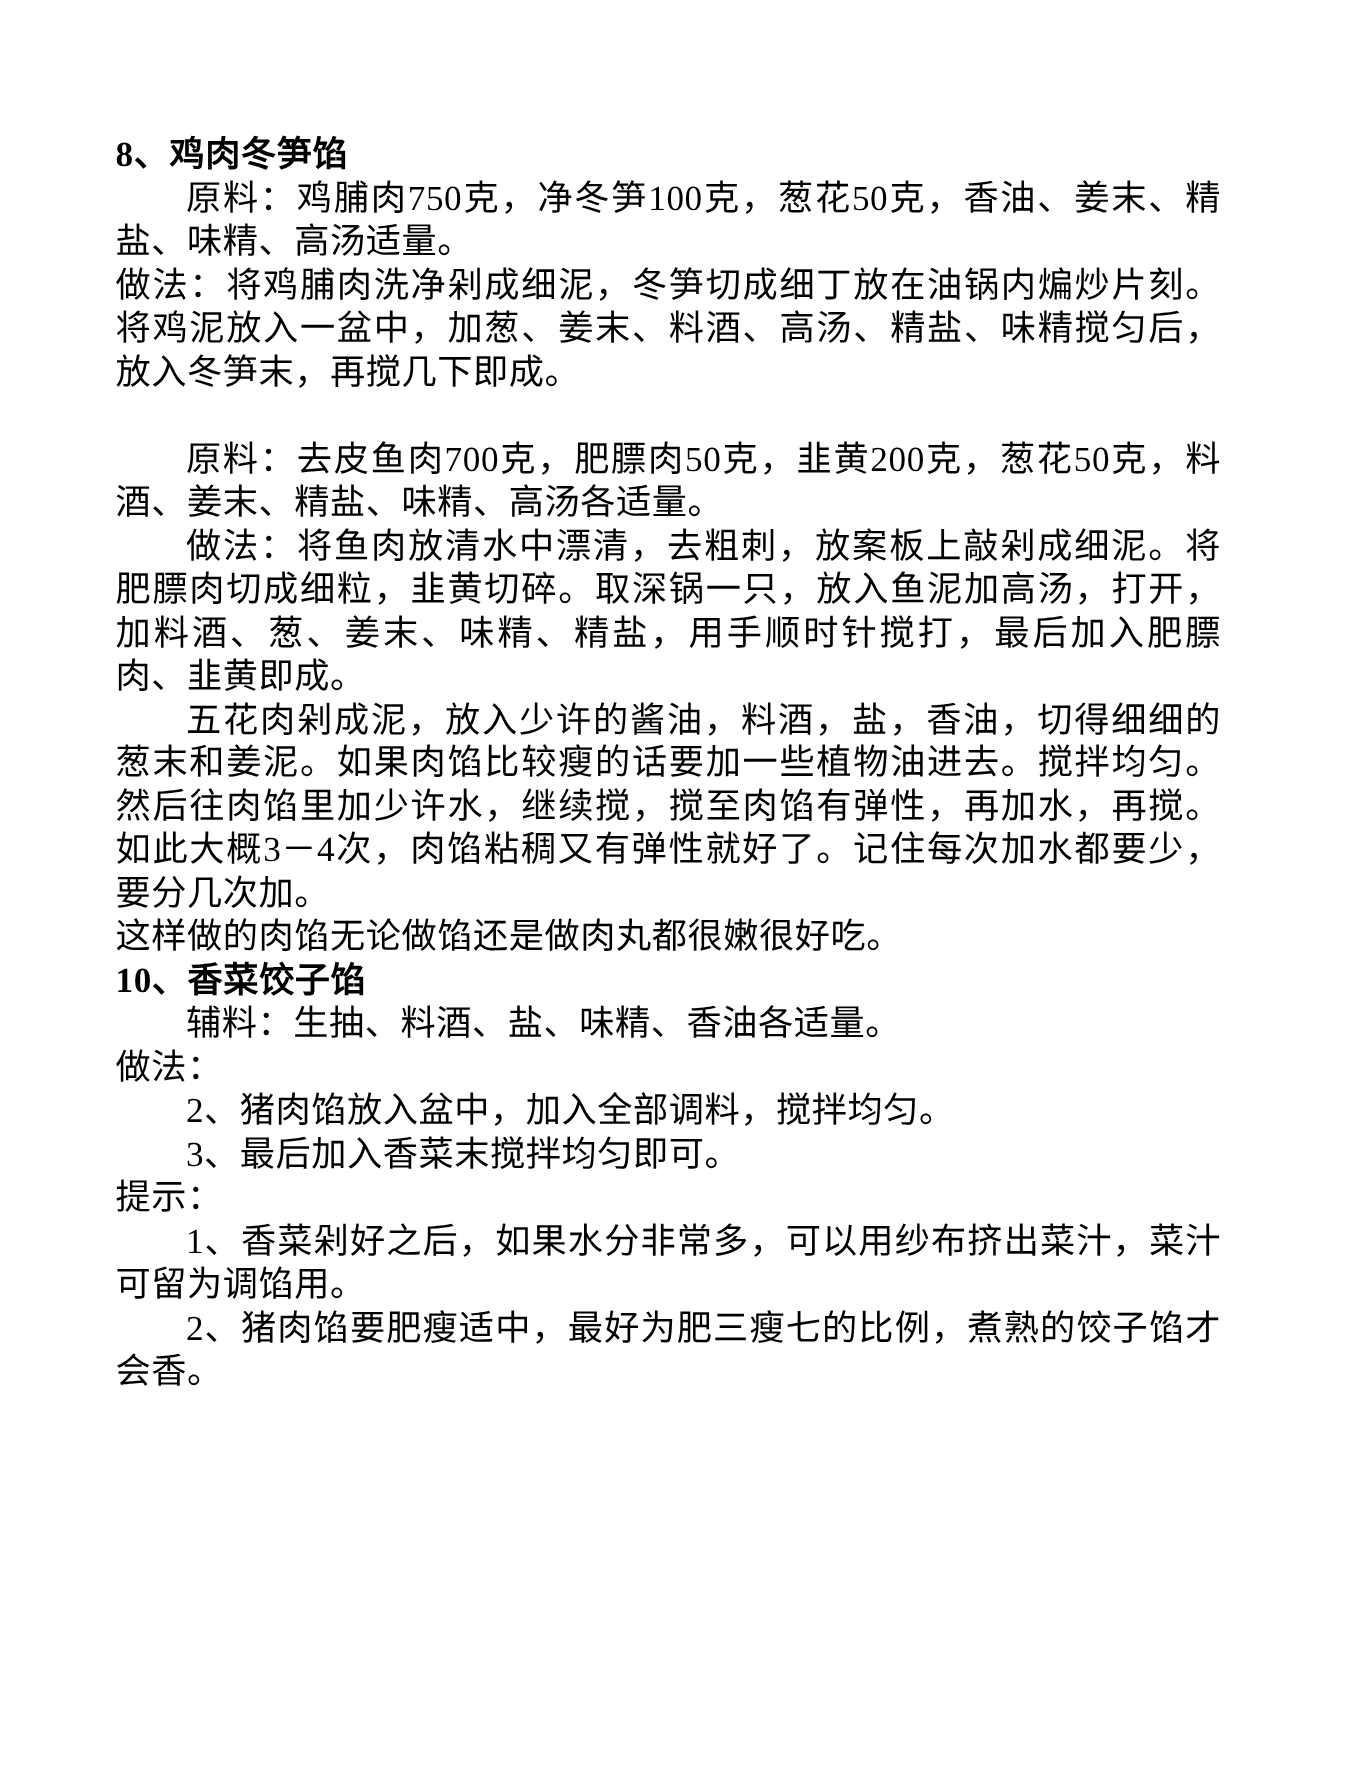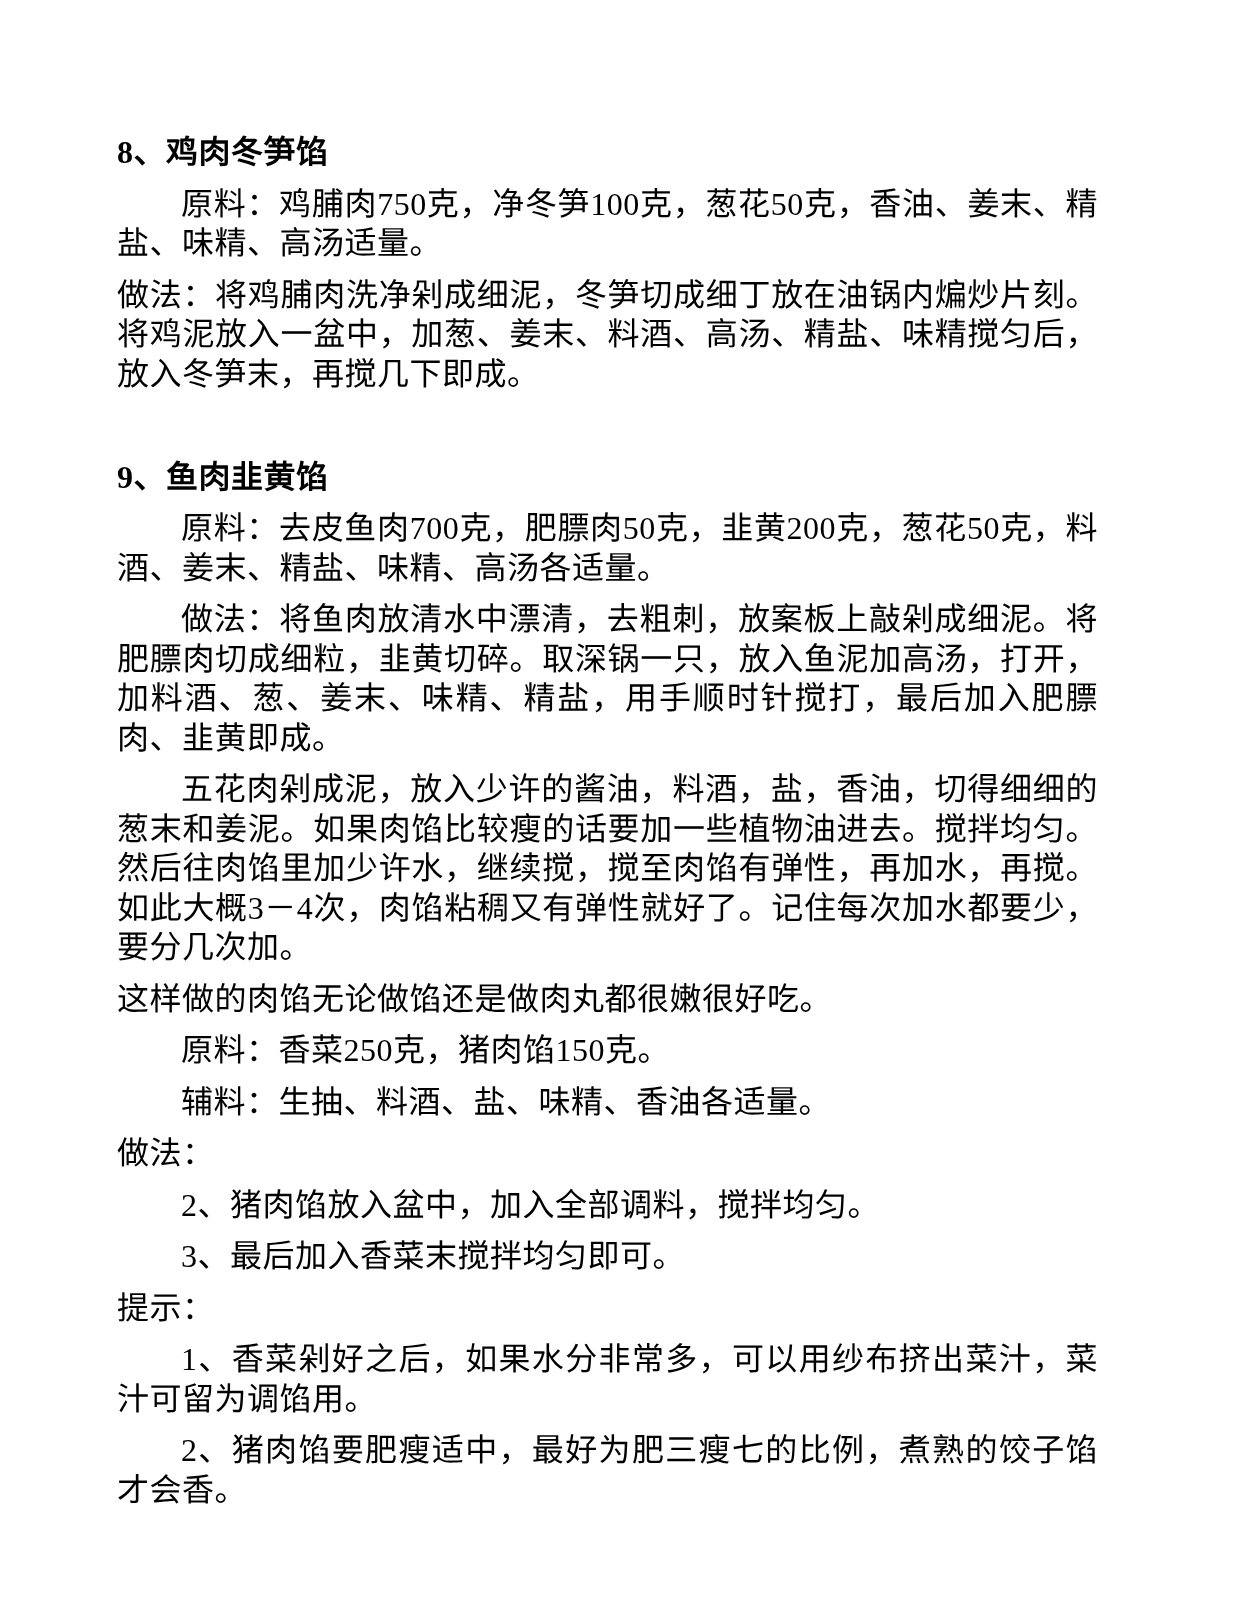--- a/index.html
+++ b/index.html
@@ -15,21 +15,21 @@
     position: relative;
     overflow: hidden;
   }
   .doc-content {
     position: absolute;
     left: 105px;
     top: 121px;
     width: 1005px;
   }
   .doc-block {
-    margin: 12px;
+    margin: 0;
     padding: 0;
     font-size: 32px;
     line-height: 39.5px;
     text-align: justify;
     text-justify: inter-ideograph;
     letter-spacing: 0.5px;
     word-break: break-all;
   }
   .doc-block.heading {
     font-weight: bold;
@@ -43,26 +43,25 @@
   }
 </style>
 </head>
 <body>
 
 <div class="doc-content">
     <h2 class="doc-block heading">8、鸡肉冬笋馅</h2>
     <p class="doc-block indent">原料：鸡脯肉750克，净冬笋100克，葱花50克，香油、姜末、精盐、味精、高汤适量。</p>
     <p class="doc-block">做法：将鸡脯肉洗净剁成细泥，冬笋切成细丁放在油锅内煸炒片刻。将鸡泥放入一盆中，加葱、姜末、料酒、高汤、精盐、味精搅匀后，放入冬笋末，再搅几下即成。</p>
     <div class="doc-block spacer"></div>
-    <h2 class="doc-block heading">9、鱼肉韭黄馅</h2>
     <p class="doc-block indent">原料：去皮鱼肉700克，肥膘肉50克，韭黄200克，葱花50克，料酒、姜末、精盐、味精、高汤各适量。</p>
     <p class="doc-block indent">做法：将鱼肉放清水中漂清，去粗刺，放案板上敲剁成细泥。将肥膘肉切成细粒，韭黄切碎。取深锅一只，放入鱼泥加高汤，打开，加料酒、葱、姜末、味精、精盐，用手顺时针搅打，最后加入肥膘肉、韭黄即成。</p>
     <p class="doc-block indent">五花肉剁成泥，放入少许的酱油，料酒，盐，香油，切得细细的葱末和姜泥。如果肉馅比较瘦的话要加一些植物油进去。搅拌均匀。然后往肉馅里加少许水，继续搅，搅至肉馅有弹性，再加水，再搅。如此大概3－4次，肉馅粘稠又有弹性就好了。记住每次加水都要少，要分几次加。</p>
     <p class="doc-block">这样做的肉馅无论做馅还是做肉丸都很嫩很好吃。</p>
-    <p class="doc-block indent">原料：香菜250克，猪肉馅150克。</p>
+    <h2 class="doc-block heading">10、香菜饺子馅</h2>
     <p class="doc-block indent">辅料：生抽、料酒、盐、味精、香油各适量。</p>
     <p class="doc-block">做法：</p>
     <p class="doc-block indent">2、猪肉馅放入盆中，加入全部调料，搅拌均匀。</p>
     <p class="doc-block indent">3、最后加入香菜末搅拌均匀即可。</p>
     <p class="doc-block">提示：</p>
     <p class="doc-block indent">1、香菜剁好之后，如果水分非常多，可以用纱布挤出菜汁，菜汁可留为调馅用。</p>
     <p class="doc-block indent">2、猪肉馅要肥瘦适中，最好为肥三瘦七的比例，煮熟的饺子馅才会香。</p>
   </div>
 
 </body></html>

